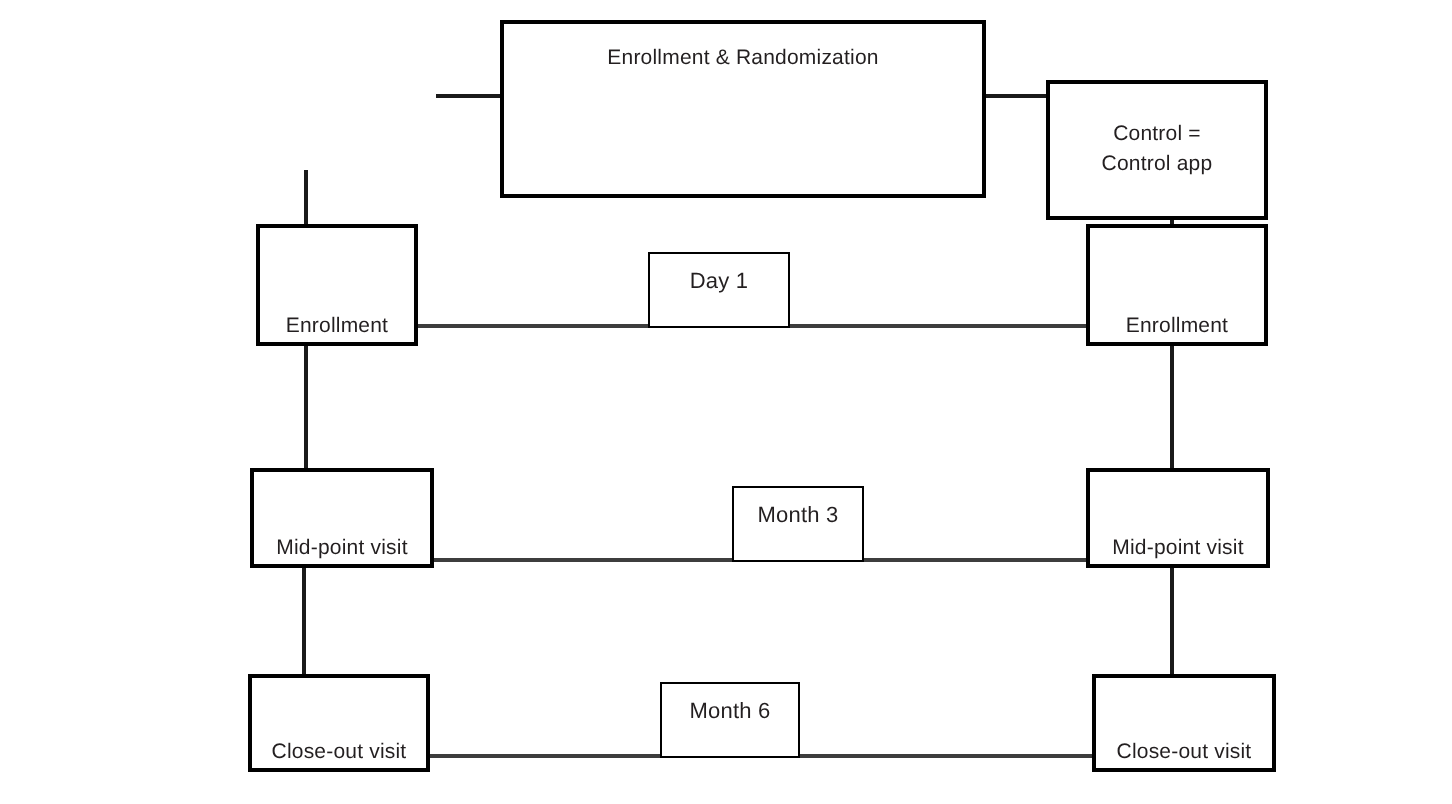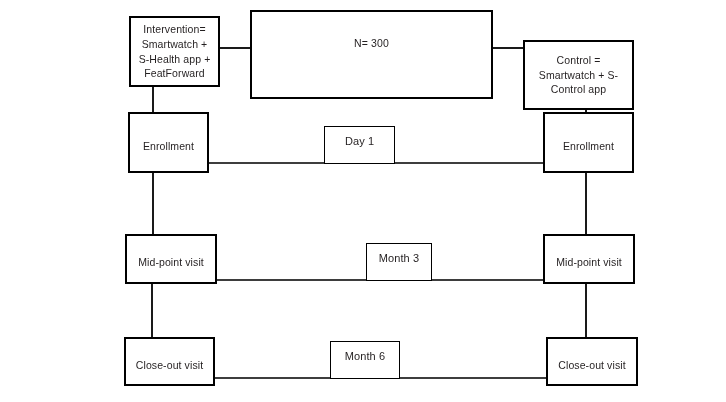--- a/index.html
+++ b/index.html
@@ -47,21 +47,21 @@
   #box-randomization .txt.line2{ margin-top:14px; }
   
   #box-control{
     left:523px; top:16px; width:111px; height:70px;
     justify-content:center;
     font-size:10.5px;
     margin-top:24px;
   }
   
   .rowbox{
-    justify-content:center;
+    justify-content:flex-end;
     font-size:10.5px;
   }
   .rowbox .txt{ padding-top:7px; }
 
   #box-enroll-left   { left:128px; top:112px; width:81px;  height:61px; }
   #box-enroll-right  { left:543px; top:112px; width:91px;  height:61px; }
   #box-mid-left      { left:125px; top:234px; width:92px;  height:50px; }
   #box-mid-right     { left:543px; top:234px; width:92px;  height:50px; }
   #box-close-left    { left:124px; top:337px; width:91px;  height:49px; }
   #box-close-right   { left:546px; top:337px; width:92px;  height:49px; }
@@ -103,34 +103,27 @@
   <div class="conn v" style="left:151px; top:282px; height:57px;"></div>
 
   <div class="conn v" style="left:585px; top:282px; height:57px;"></div>
 
   <div class="conn thin" style="left:207px; top:162px; width:338px;"></div>
 
   <div class="conn thin" style="left:215px; top:279px; width:330px;"></div>
 
   <div class="conn thin" style="left:213px; top:377px; width:335px;"></div>
 
-  <div class="box" id="box-intervention">
-    <span class="txt">Intervention=</span>
-    <span class="txt">Smartwatch +</span>
-    <span class="txt">S-Health app +</span>
-    <span class="txt">FeatForward</span>
-  </div>
 
   <div class="box" id="box-randomization">
-    <span class="txt line2">N= 300</span>
+    <span class="txt line1">Enrollment &amp; Randomization</span>
   </div>
 
   <div class="box" id="box-control">
     <span class="txt">Control =</span>
-    <span class="txt">Smartwatch + S-</span>
     <span class="txt">Control app</span>
   </div>
 
   <div class="box rowbox" id="box-enroll-left">
     <span class="txt">Enrollment</span>
   </div>
 
   <div class="box timebox" id="box-day1">
     <span class="txt">Day 1</span>
   </div>

